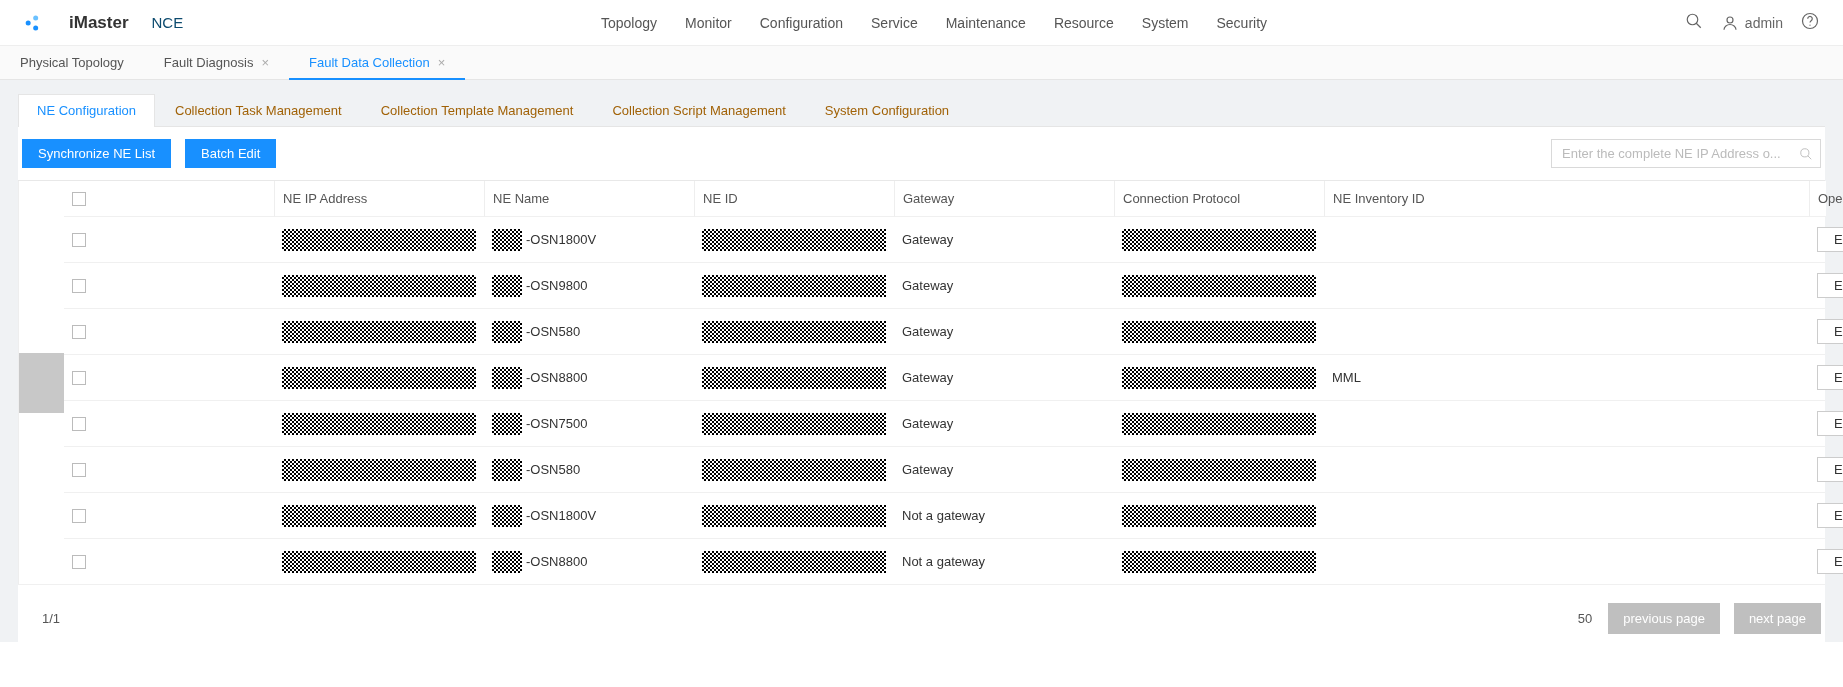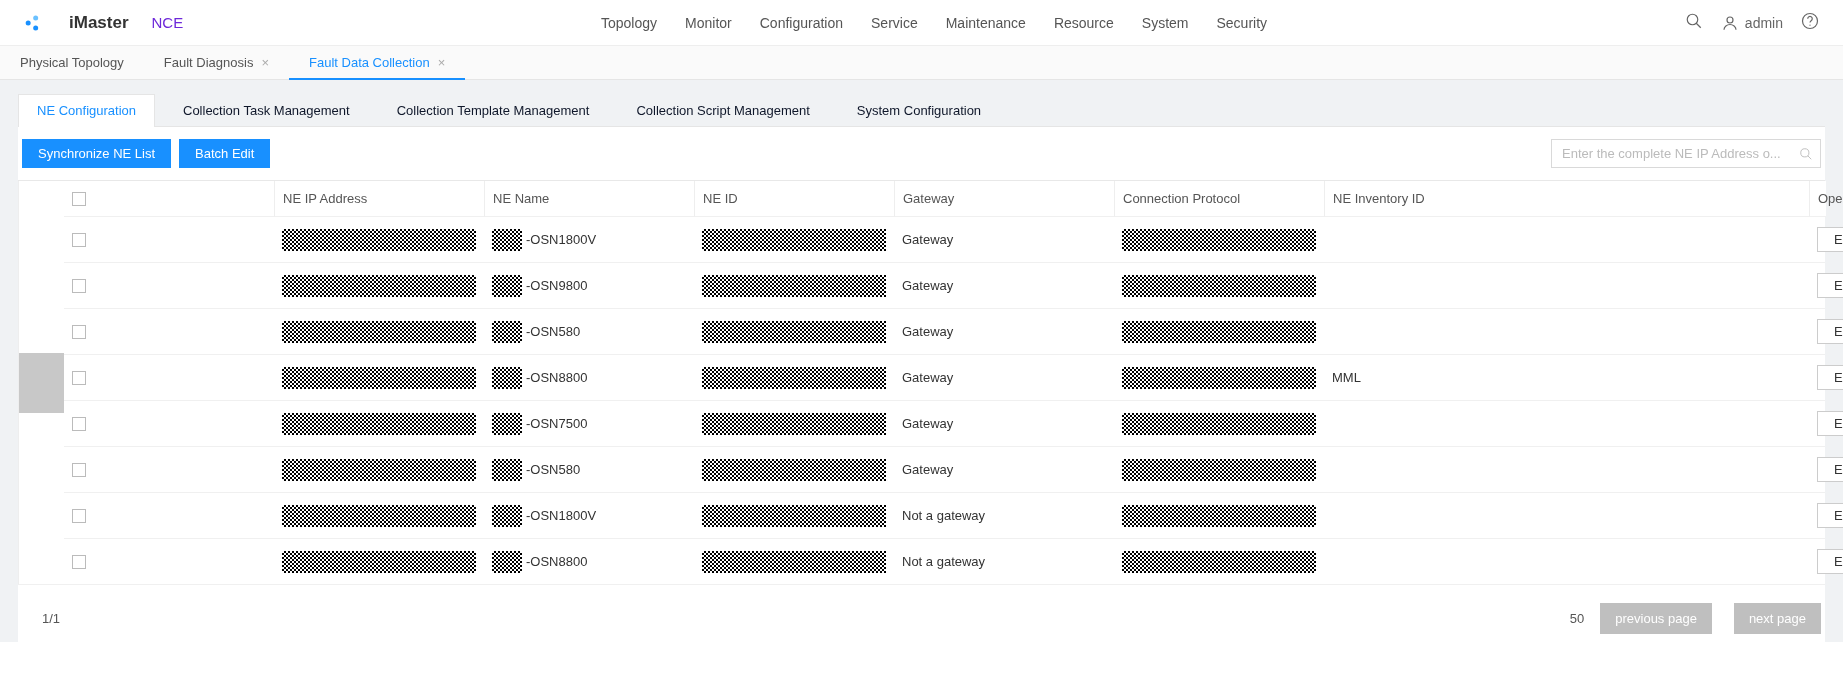--- a/index.html
+++ b/index.html
@@ -9,44 +9,44 @@
     --gray-border: #d9d9d9;
     --gray-text: #8c8c8c;
     --gray-light: #f5f5f5;
     --btn-gray: #bfbfbf;
   }
 
   
   .topbar { display: flex; align-items: center; height: 46px; padding: 0 24px; border-bottom: 1px solid #eee; }
   .brand { display: flex; align-items: center; gap: 25px; font-size: 17px; font-weight: 600; }
   .brand .logo-dots { width: 20px; height: 20px; position: relative; }
-  .brand .nce { font-weight: 400; color: #6d28d9; font-size: 15px; margin-left: -2px; }
+  .brand .nce { font-weight: 400; color: #0c4a6e; font-size: 15px; margin-left: -2px; }
   .topnav { display: flex; gap: 28px; margin-left: auto; margin-right: auto; }
   .topnav-item { color: #555; cursor: pointer; }
   .topbar-right { display: flex; align-items: center; gap: 18px; color: #666; }
   .icon-svg { width: 18px; height: 18px; stroke: #666; fill: none; stroke-width: 1.6; }
   .user-chip { display: flex; align-items: center; gap: 6px; cursor: pointer; }
 
   
   .workspace-tabs { display: flex; align-items: flex-end; height: 34px; border-bottom: 1px solid #e5e5e5; background: #fafafa; }
   .ws-tab { position: relative; display: flex; align-items: center; gap: 8px; padding: 0 20px; height: 100%; font-size: 13px; color: #555; cursor: pointer; }
   .ws-tab.active { color: var(--accent); }
   .ws-tab.active::after { content: ""; position: absolute; left: 0; right: 0; bottom: -1px; height: 2px; background: var(--accent); }
   .ws-close { font-size: 13px; color: #aaa; cursor: pointer; }
 
   
   .subtab-wrap { padding: 14px 18px 0 18px; background: #f0f2f4; }
-  .subtabs { display: flex; gap: 9px; border-bottom: 1px solid #e5e5e5; }
-  .subtab { padding: 8px 18px; font-size: 13px; color: #0f172a; cursor: pointer; border: 1px solid transparent; border-bottom: none; }
+  .subtabs { display: flex; gap: 1px; border-bottom: 1px solid #e5e5e5; }
+  .subtab { padding: 8px 18px; font-size: 13px; color: #a16207; cursor: pointer; border: 1px solid transparent; border-bottom: none; }
   .subtab.active { color: var(--accent); border-color: #e5e5e5; background: #fff; position: relative; }
   .subtab.active::after { content:""; position:absolute; left:0; right:0; bottom:-1px; height:1px; background:#fff; }
 
   
   .table-panel { background: #fff; padding: 12px 0 0 0; }
-  .toolbar { display: flex; align-items: center; gap: 8px; padding: 0 4px 12px 4px; }
+  .toolbar { display: flex; align-items: center; gap: 14px; padding: 0 4px 12px 4px; }
   .btn-primary { background: var(--accent); color: #fff; border: none; padding: 7px 16px; font-size: 13px; cursor: pointer; }
   .search-box { margin-left: auto; position: relative; width: 270px; }
   .search-box input { width: 100%; padding: 6px 30px 6px 10px; border: 1px solid var(--gray-border); font-size: 13px; color: #333; }
   .search-box input::placeholder { color: #bbb; }
   .search-box .search-icon { position: absolute; right: 8px; top: 50%; transform: translateY(-50%); width: 14px; height: 14px; stroke:#bbb; }
 
   
   .tbl { display: grid; grid-template-columns: 46px 210px 210px 210px 200px 220px 210px 1fr 16px; border-top: 1px solid #e8e8e8; }
   .tbl > div { border-bottom: 1px solid #f0f0f0; padding: 10px 8px; display: flex; align-items: center; font-size: 13px; }
   .tbl .th { color: #555; font-weight: 400; background: #fff; border-left: 1px solid #eee; }
@@ -56,21 +56,21 @@
   .op-cell { gap: 8px; }
   .btn-outline { background: #fff; border: 1px solid #ccc; padding: 4px 16px; font-size: 13px; cursor: pointer; color:#333; }
   .scrollbar-col { background: #f2f2f2; padding: 0 !important; }
   .scroll-thumb { width: 100%; height: 60px; background: #c8c8c8; }
 
   
   .pagination { display: flex; align-items: center; padding: 18px 4px 8px 4px; font-size: 13px; color:#555; }
   .page-count { margin-right: auto; margin-left: 20px; }
   .page-size { margin-right: 16px; }
   .btn-page { background: var(--btn-gray); color: #fff; border: none; padding: 8px 15px; font-size: 13px; cursor: pointer; }
-  .btn-page + .btn-page { margin-left: 22px; }
+  .btn-page + .btn-page { margin-left: 14px; }
   .panel-white { background:#fff; padding: 0 0 0 0;}
 </style>
 </head>
 <body>
 
 <div class="topbar">
   <div class="brand">
     <span class="logo-dots">
       <svg viewBox="0 0 24 24">
           <circle cx="5" cy="12" r="3" fill="#1890ff"></circle>

